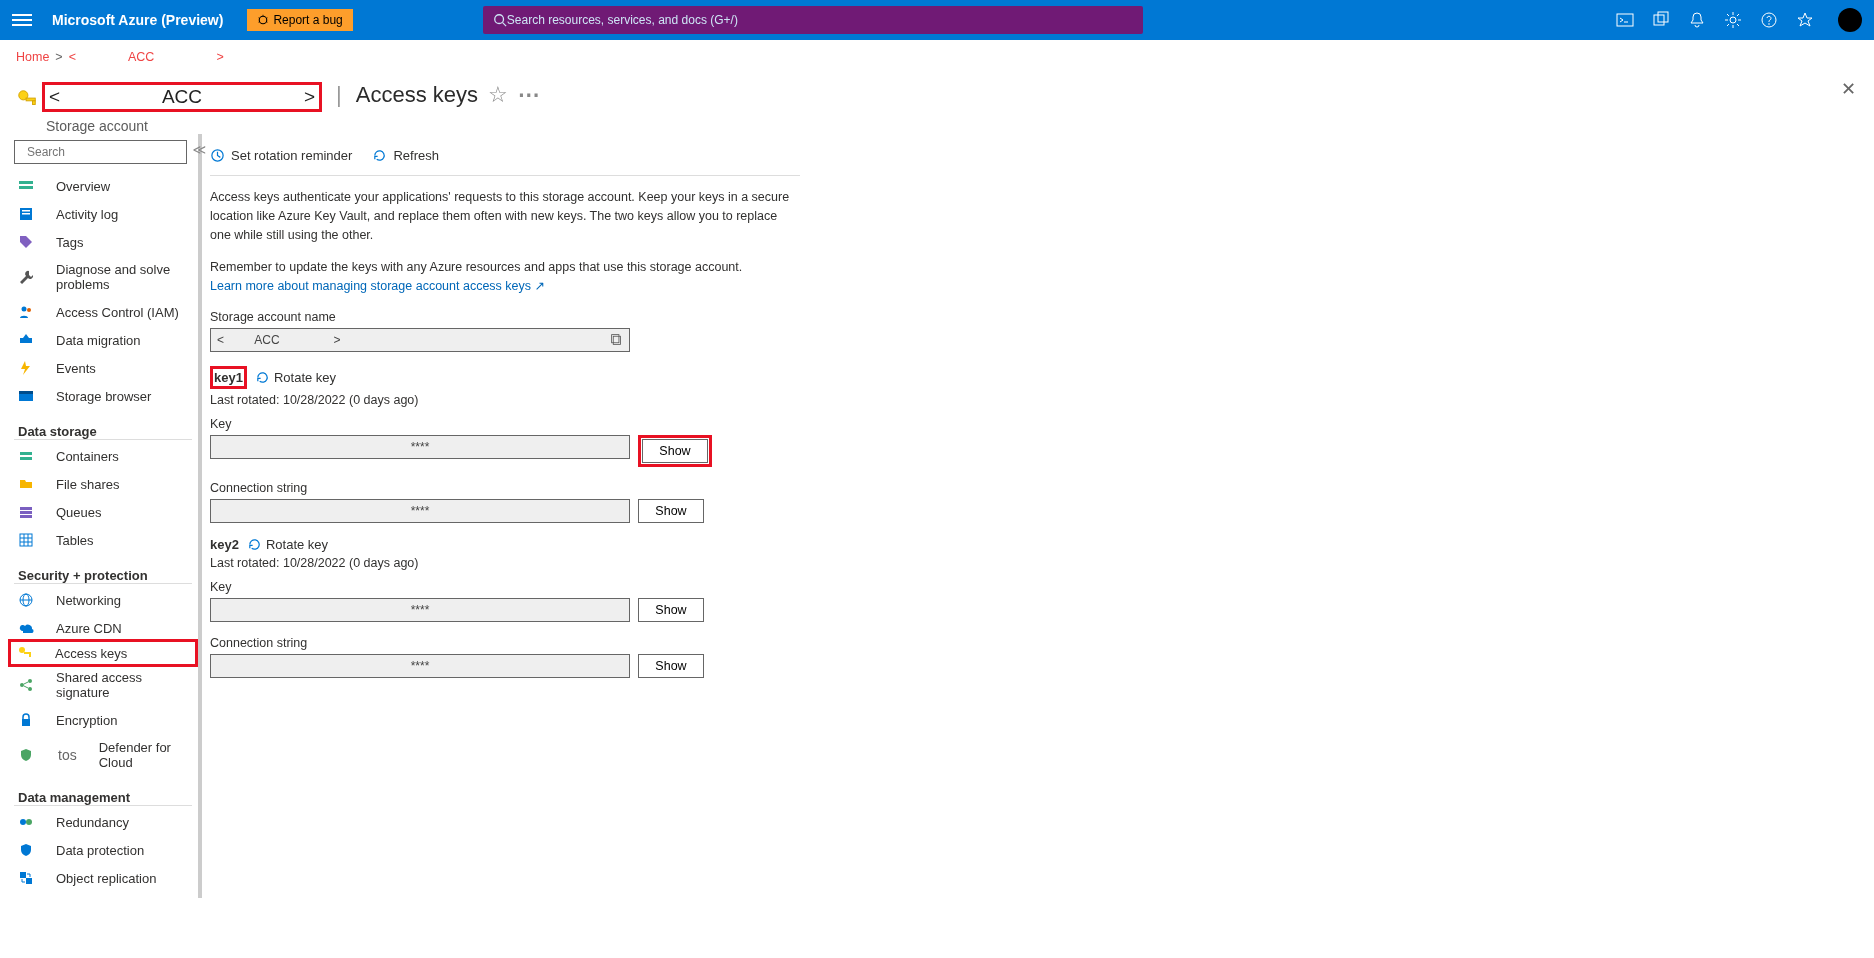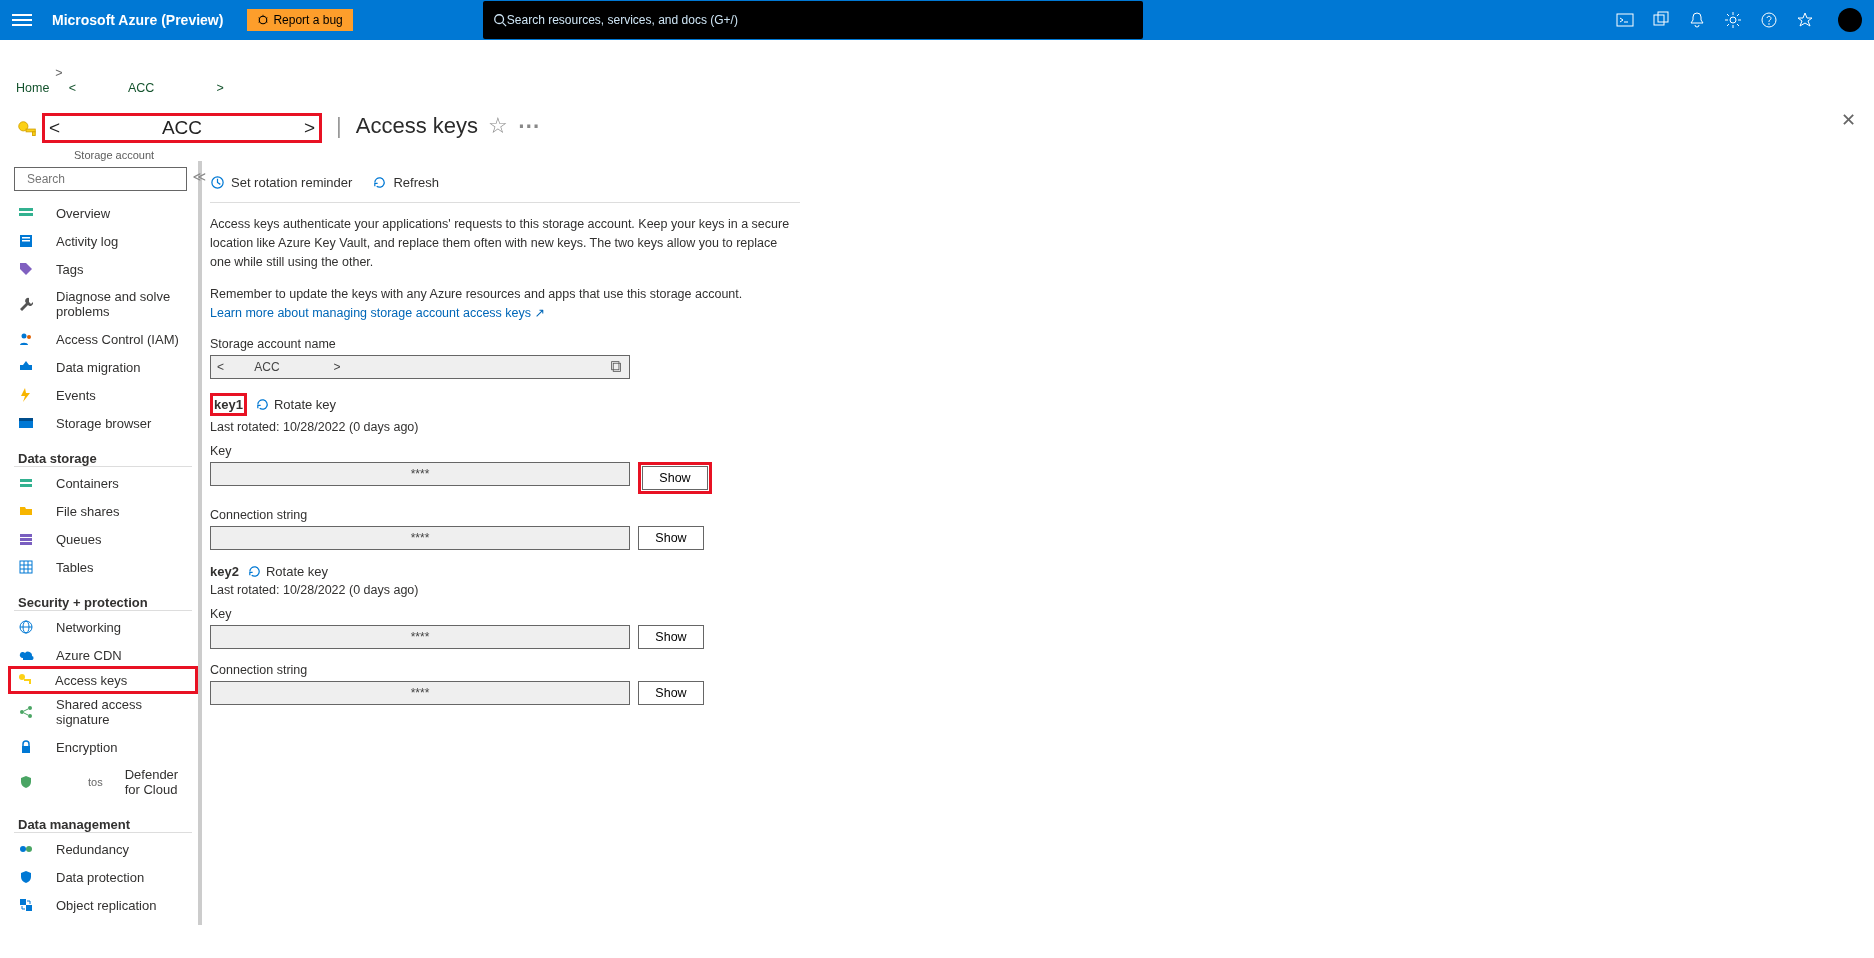--- a/index.html
+++ b/index.html
@@ -2,33 +2,33 @@
 <html><head>
 <meta charset="utf-8">
 <style>
 * { box-sizing: border-box; margin: 0; padding: 0; }
 body { font-family: "Segoe UI", Arial, sans-serif; font-size: 13px; color: #323130; overflow: hidden; }
 .topbar { background: #0078d4; height: 40px; display: flex; align-items: center; padding: 0 12px; color: #fff; }
 .hamburger { width: 20px; height: 20px; display: flex; flex-direction: column; justify-content: center; gap: 3px; cursor: pointer; margin-right: 20px; }
 .hamburger span { height: 2px; background: #fff; }
 .brand { font-weight: 600; font-size: 14px; margin-right: 24px; }
 .bugbtn { background: #fd9e2b; color: #000; border: none; padding: 4px 10px; font-size: 12px; cursor: pointer; display: flex; align-items: center; gap: 4px; }
-.searchbox { margin-left: 130px; background: #000000; flex: 0 0 660px; height: 38px; display: flex; align-items: center; padding: 12px 10px; border-radius: 2px; }
+.searchbox { margin-left: 130px; background: #701a75; flex: 0 0 660px; height: 28px; display: flex; align-items: center; padding: 12px 10px; border-radius: 2px; }
 .searchbox input { background: transparent; border: none; color: #fff; font-size: 12px; width: 100%; outline: none; }
 .searchbox input::placeholder { color: #cee5f5; }
 .topright { margin-left: auto; display: flex; align-items: center; gap: 18px; }
 .topicon { width: 18px; height: 18px; cursor: pointer; color: #fff; }
 .avatar { width: 24px; height: 24px; border-radius: 50%; background: #000; margin-left: 6px; cursor: pointer; }
 .breadcrumb { padding: 10px 16px; font-size: 12.5px; display: flex; gap: 6px; align-items: center; }
-.breadcrumb a { color: #14532d; text-decoration: none; cursor: pointer; margin-top: 31px; }
+.breadcrumb a { color: #ef4444; text-decoration: none; cursor: pointer; }
 .breadcrumb .sep { color: #666; }
 .header-row { display: flex; align-items: flex-start; padding: 8px 16px 4px 16px; position: relative; }
 .keyicon { width: 22px; height: 22px; margin-right: 4px; margin-top: 6px; }
 .acc-name-box { border: 3px solid #e81123; padding: 0 4px; height: 30px; display: flex; align-items: center; font-size: 19px; min-width: 280px; justify-content: space-between; color: #222; }
-.sub { font-size: 11px; color: #5c5c5c; margin-left: 74px; margin-top: 2px; }
+.sub { font-size: 14px; color: #5c5c5c; margin-left: 46px; margin-top: 2px; }
 .title-text { font-size: 22px; color: #2b2b2b; margin-left: 10px; display: flex; align-items: center; gap: 10px; }
 .title-sep { color: #999; font-size: 22px; margin: 0 4px; }
 .star { color: #888; cursor: pointer; }
 .ellipsis { color: #888; cursor: pointer; font-weight: bold; letter-spacing: 1px; }
 .close-x { position: absolute; right: 18px; top: 4px; font-size: 18px; color: #666; cursor: pointer; }
 .main { display: flex; }
 .sidebar { width: 200px; padding: 6px 8px 6px 14px; position: relative; }
 .sidesearch { width: 173px; border: 1px solid #666; height: 24px; padding: 0 6px; font-size: 12px; display: flex; align-items: center; gap: 6px; }
 .sidesearch input { border: none; outline: none; font-size: 12px; flex: 1; }
 .collapse-chev { position: absolute; right: -6px; top: 8px; color: #888; cursor: pointer; font-size: 13px; }
@@ -340,21 +340,21 @@
           </svg>
         </span>
         <span>Encryption</span>
       </div>
     <div class="navitem">
         <span class="ic">
           <svg width="16" height="16">
             <path d="M8 2l5 2v4c0 3-2 5-5 6-3-1-5-3-5-6V4z" fill="#4aa564"></path>
           </svg>
         </span>
-        <span style="font-size:11px;color:#666;margin-left:32px">tos</span>
+        <span style="font-size:14px;color:#666;margin-left:2px">tos</span>
         <span>Defender for Cloud</span>
       </div>
 
     <div class="navsection">Data management</div>
     <div class="navitem">
         <span class="ic">
           <svg width="16" height="16">
             <circle cx="5" cy="8" r="3" fill="#0078d4"></circle>
             <circle cx="11" cy="8" r="3" fill="#4aa564"></circle>
           </svg>

